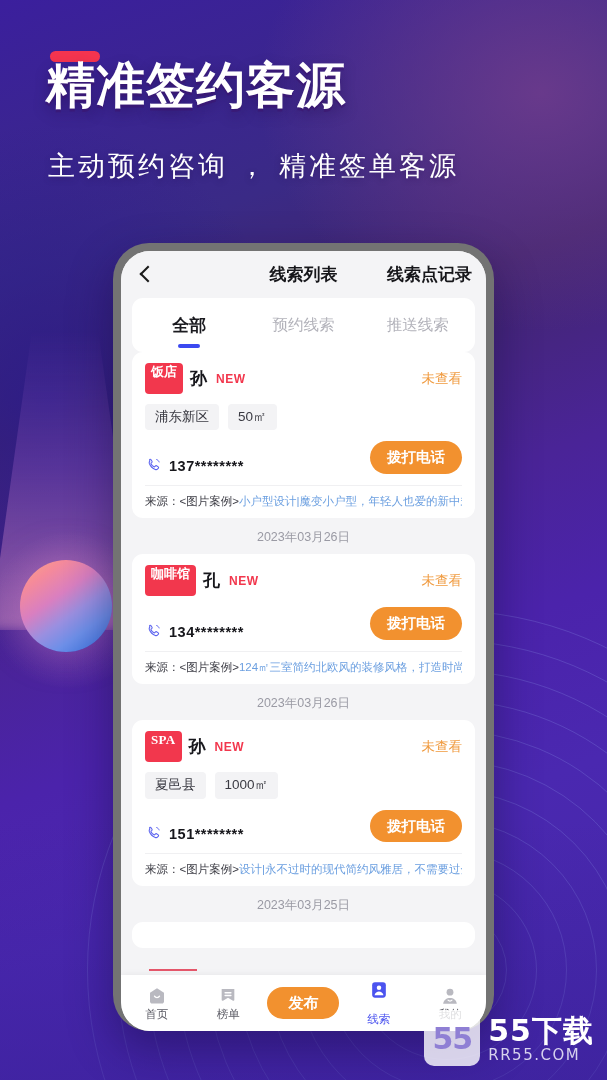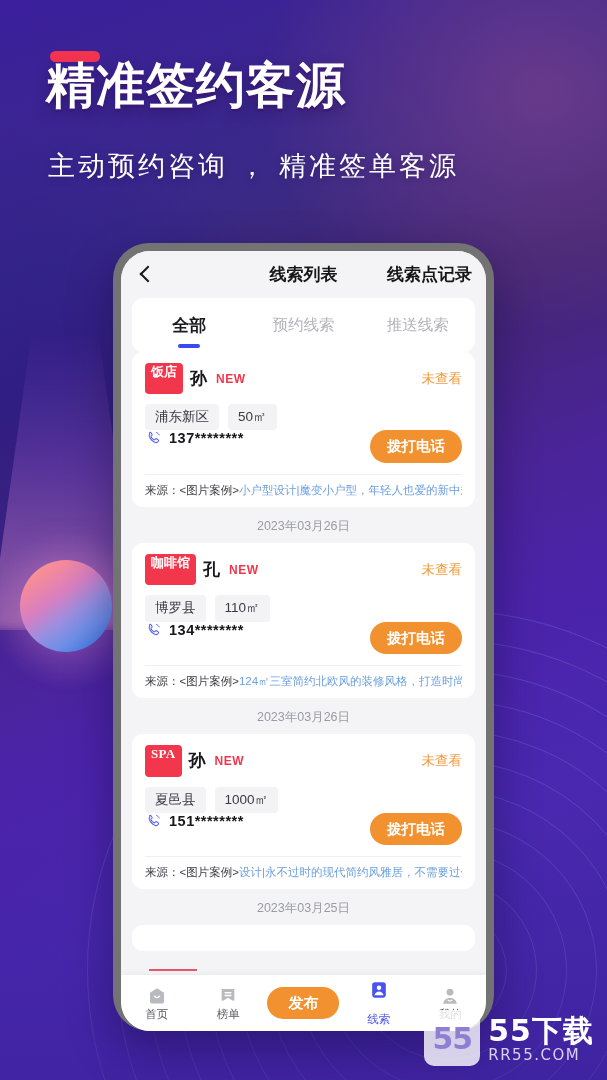--- a/index.html
+++ b/index.html
@@ -170,21 +170,21 @@
   .unread {
     margin-left:auto; font-size:13.5px; color:#f09a3e;
     cursor:pointer;
   }
   .card-row2 { display:flex; gap:9px; margin-top:10px; }
   .pill {
     background:#f3f3f5; color:#3a3a42; font-size:13.5px;
     border-radius:4px; padding:5px 10px; line-height:1.2;
   }
   .card-row3 {
-    display:flex; align-items:flex-start; padding-bottom:11px;
+    display:flex; align-items:flex-end; margin-top:11px; padding-bottom:11px;
   }
   .phone-ico { width:17px; height:17px; flex:0 0 17px; }
   .phone-num {
     font-size:14.5px; font-weight:bold; color:#17171c;
     margin-left:7px; letter-spacing:.5px;
   }
   .call-btn {
     margin-left:auto;
     background:#f2912f; color:#fff; font-size:14.5px; font-weight:bold;
     border:none; border-radius:17px; padding:8px 17px; cursor:pointer;
@@ -320,24 +320,20 @@
     </div>
 
     <div class="date-sep">2023年03月26日</div>
     <div class="card">
       <div class="card-row1">
         <span class="chip-tag">咖啡馆</span>
         <span class="cust-name">孔</span>
         <span class="new-badge">NEW</span>
         <span class="unread">未查看</span>
       </div>
-      <div class="card-row2">
-        <span class="pill">博罗县</span>
-        <span class="pill">110㎡</span>
-      </div>
       <div class="card-row3">
         <svg class="phone-ico" viewBox="0 0 24 24">
           <path d="M6.6 3.4c.5-.5 1.3-.4 1.7.2l1.6 2.4c.3.5.2 1.1-.2 1.5l-1 .9c-.3.3-.4.7-.2 1.1.9 1.9 2.4 3.4 4.3 4.3.4.2.8.1 1.1-.2l.9-1c.4-.4 1-.5 1.5-.2l2.4 1.6c.6.4.7 1.2.2 1.7l-1.3 1.3c-.8.8-2 1-3.1.6C11 16.3 7.7 13 6.1 9.1c-.4-1.1-.2-2.3.6-3.1z" fill="none" stroke="#5b63ef" stroke-width="1.5" stroke-linejoin="round"></path>
           <path d="M16.5 3.6c1.6.5 2.9 1.8 3.4 3.4" fill="none" stroke="#5b63ef" stroke-width="1.4" stroke-linecap="round"></path>
         </svg>
         <span class="phone-num">134********</span>
         <button class="call-btn">拨打电话</button>
       </div>
       <div class="card-src">
         <span>来源：</span><span>&lt;图片案例&gt;</span><span class="lnk">124㎡三室简约北欧风的装修风格，打造时尚优</span>

